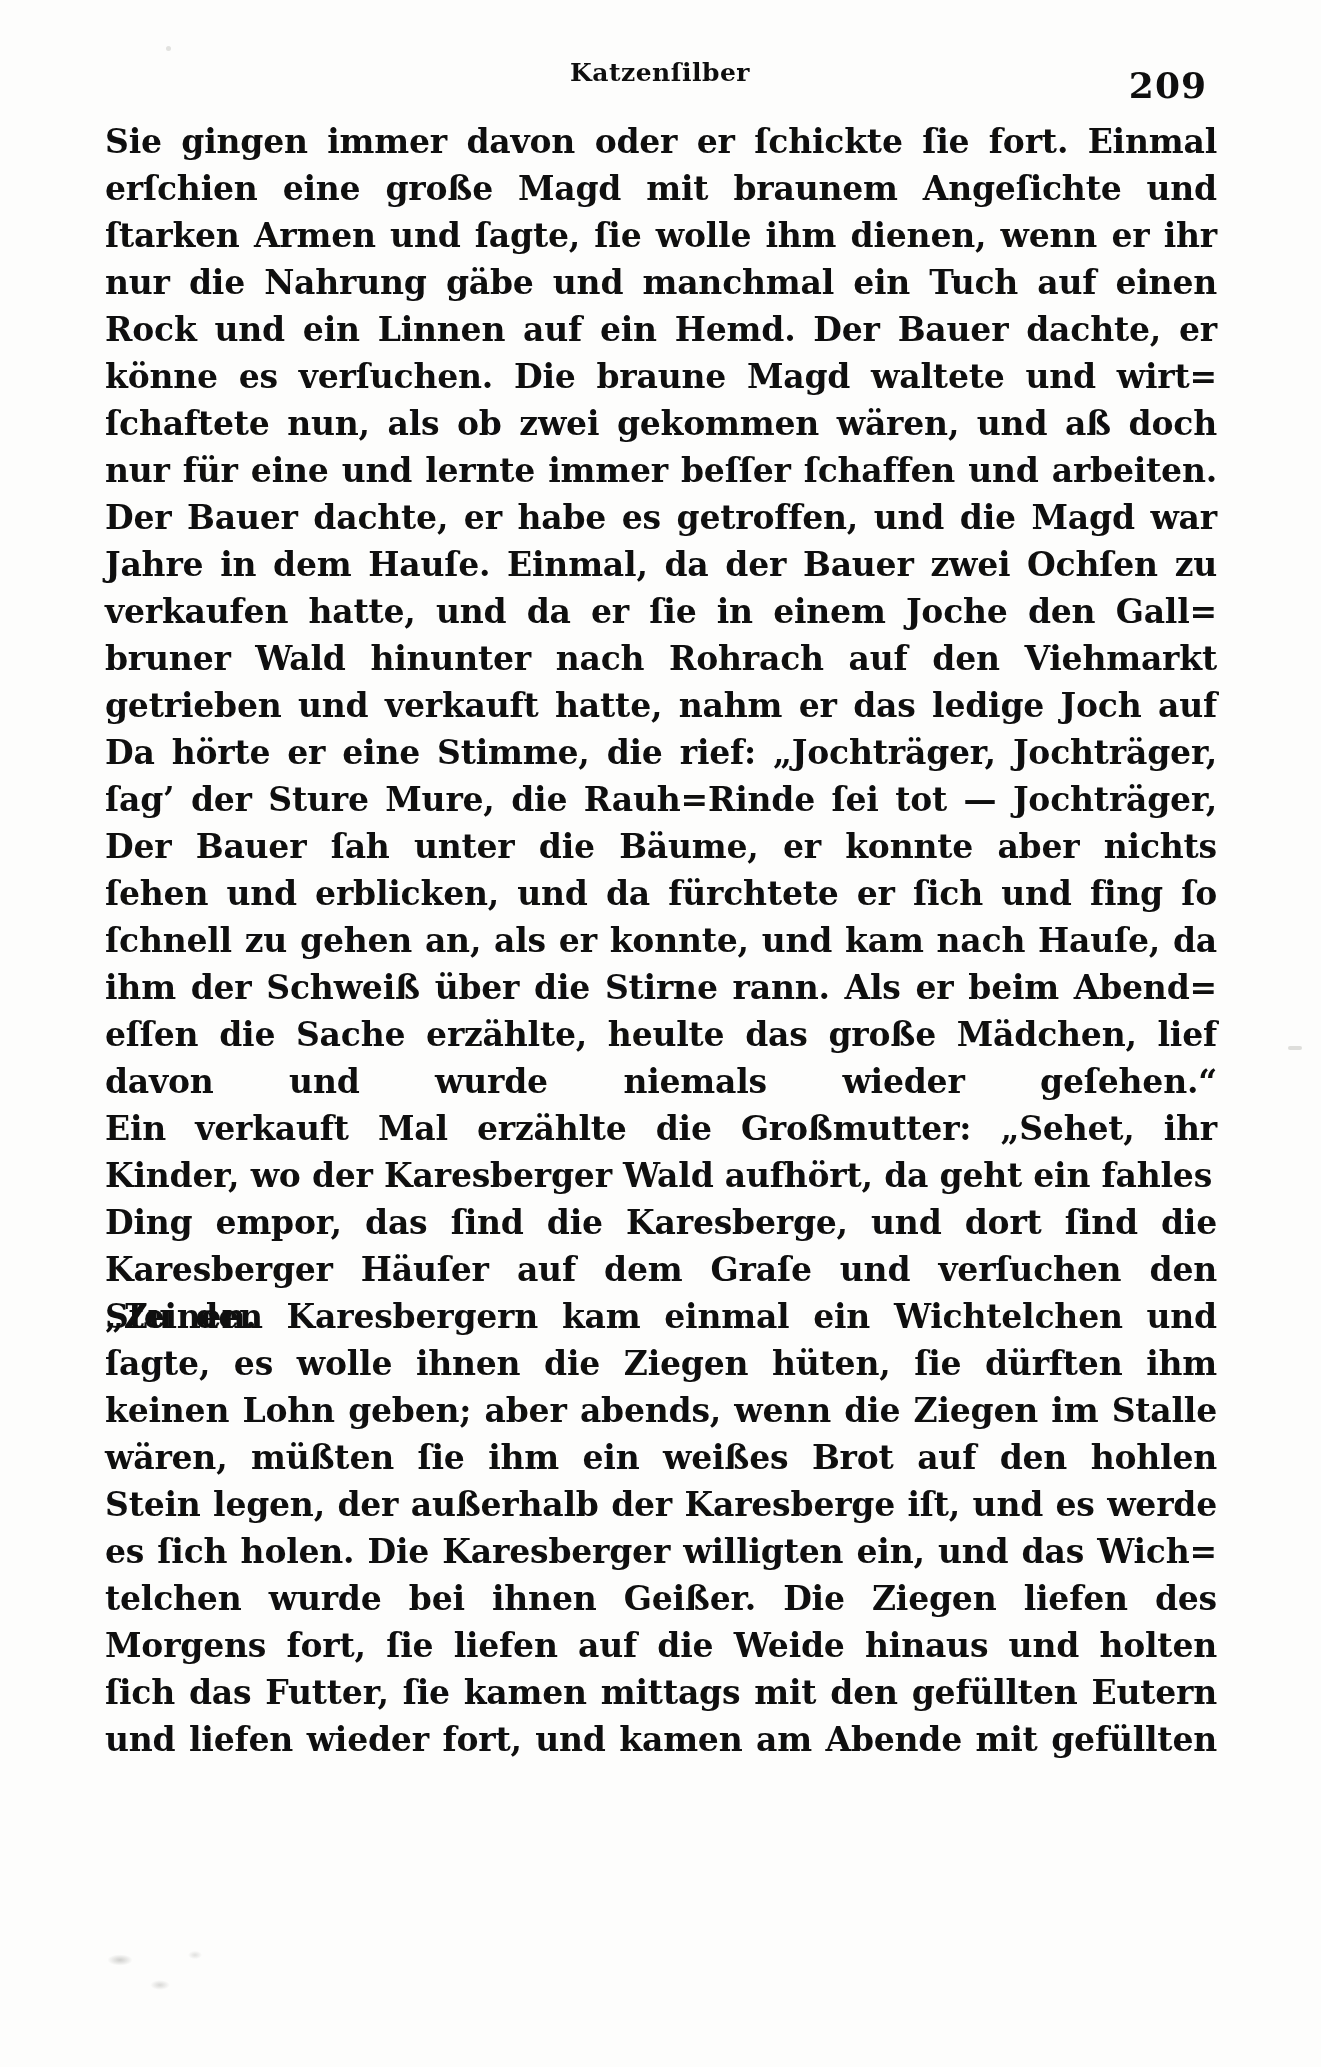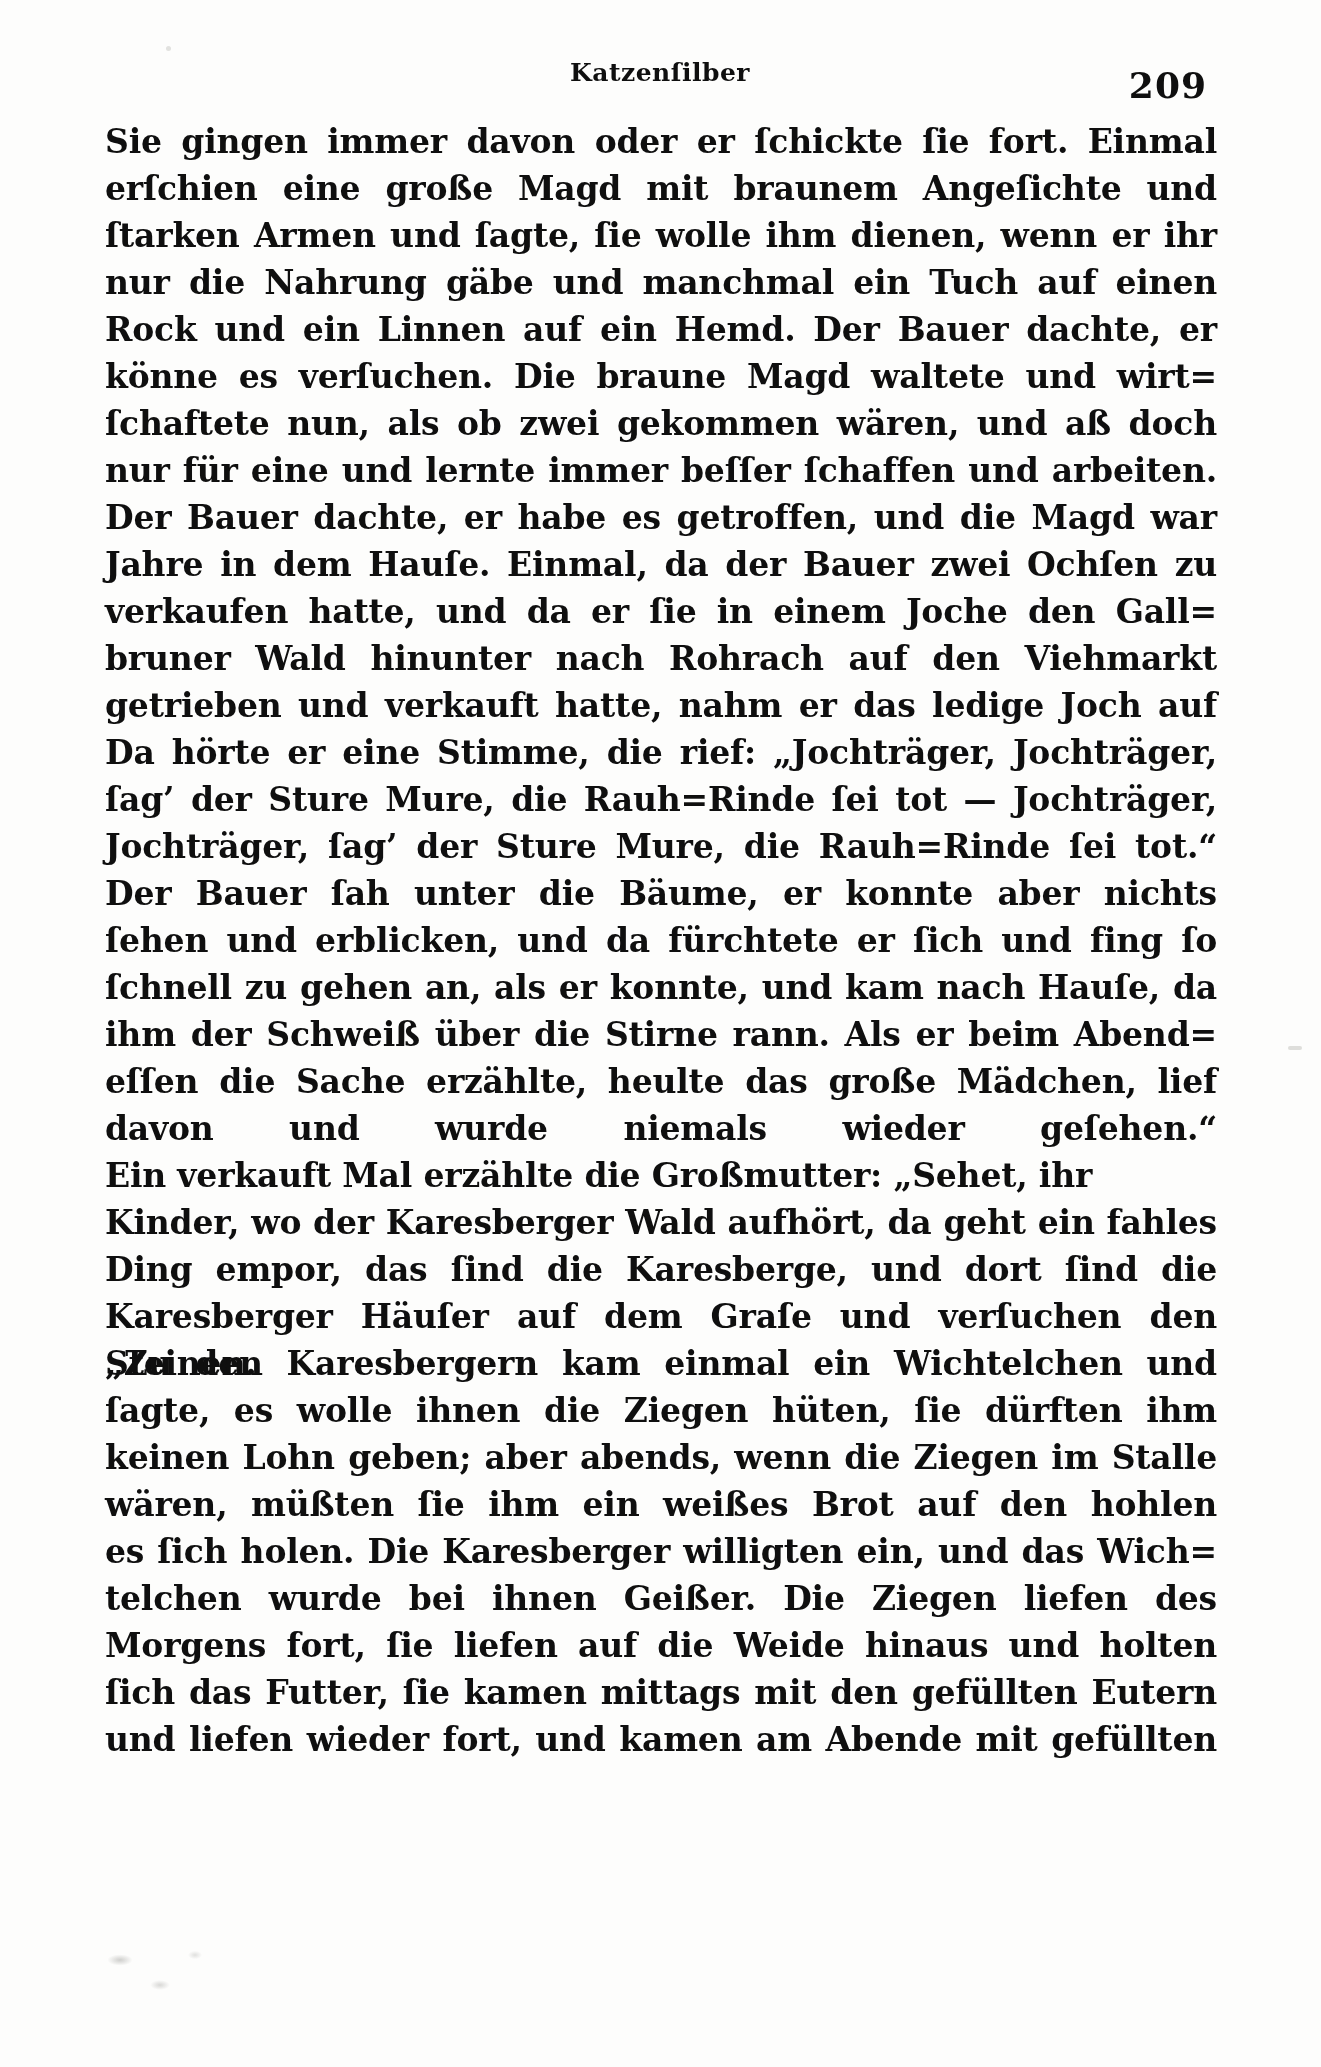--- a/index.html
+++ b/index.html
@@ -81,35 +81,35 @@
     <div class="line">könne es verſuchen. Die braune Magd waltete und wirt=</div>
     <div class="line">ſchaftete nun, als ob zwei gekommen wären, und aß doch</div>
     <div class="line">nur für eine und lernte immer beſſer ſchaffen und arbeiten.</div>
     <div class="line">Der Bauer dachte, er habe es getroffen, und die Magd war</div>
     <div class="line">Jahre in dem Hauſe. Einmal, da der Bauer zwei Ochſen zu</div>
     <div class="line">verkaufen hatte, und da er ſie in einem Joche den Gall=</div>
     <div class="line">bruner Wald hinunter nach Rohrach auf den Viehmarkt</div>
     <div class="line">getrieben und verkauft hatte, nahm er das ledige Joch auf</div>
     <div class="line">Da hörte er eine Stimme, die rief: „Jochträger, Jochträger,</div>
     <div class="line">ſag’ der Sture Mure, die Rauh=Rinde ſei tot — Jochträger,</div>
-    <div class="line">Jochträger, ſag’ der Sture Mure, die Rauh=Rinde ſei tot.“</div>
     <div class="line">Der Bauer ſah unter die Bäume, er konnte aber nichts</div>
     <div class="line">ſehen und erblicken, und da fürchtete er ſich und fing ſo</div>
     <div class="line">ſchnell zu gehen an, als er konnte, und kam nach Hauſe, da</div>
     <div class="line">ihm der Schweiß über die Stirne rann. Als er beim Abend=</div>
     <div class="line">eſſen die Sache erzählte, heulte das große Mädchen, lief</div>
     <div class="line">davon und wurde niemals wieder geſehen.“</div>
     <div class="line">Ein verkauft Mal erzählte die Großmutter: „Sehet, ihr</div>
     <div class="line">Kinder, wo der Karesberger Wald aufhört, da geht ein fahles</div>
     <div class="line">Ding empor, das ſind die Karesberge, und dort ſind die</div>
     <div class="line">Karesberger Häuſer auf dem Graſe und verſuchen den Steinen.</div>
     <div class="line">„Zu den Karesbergern kam einmal ein Wichtelchen und</div>
     <div class="line">ſagte, es wolle ihnen die Ziegen hüten, ſie dürften ihm</div>
     <div class="line">keinen Lohn geben; aber abends, wenn die Ziegen im Stalle</div>
     <div class="line">wären, müßten ſie ihm ein weißes Brot auf den hohlen</div>
+    <div class="line">Stein legen, der außerhalb der Karesberge iſt, und es werde</div>
     <div class="line">es ſich holen. Die Karesberger willigten ein, und das Wich=</div>
     <div class="line">telchen wurde bei ihnen Geißer. Die Ziegen liefen des</div>
     <div class="line">Morgens fort, ſie liefen auf die Weide hinaus und holten</div>
     <div class="line">ſich das Futter, ſie kamen mittags mit den gefüllten Eutern</div>
     <div class="line">und liefen wieder fort, und kamen am Abende mit gefüllten</div>
   </div>
 
   <div class="artifact dash" style="left:1288px;top:1046px;width:14px;height:4px;opacity:.45;"></div>
   <div class="artifact" style="left:166px;top:46px;width:5px;height:5px;opacity:.4;"></div>
   <div class="smudge"></div>

